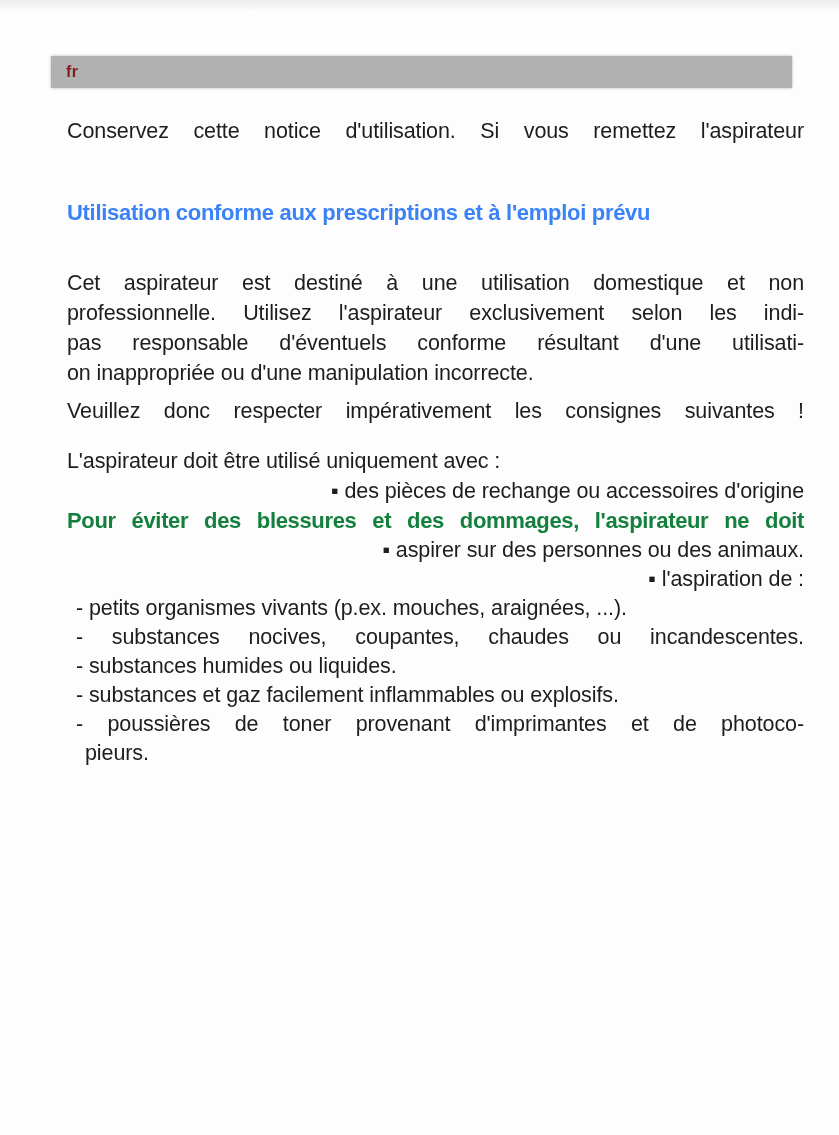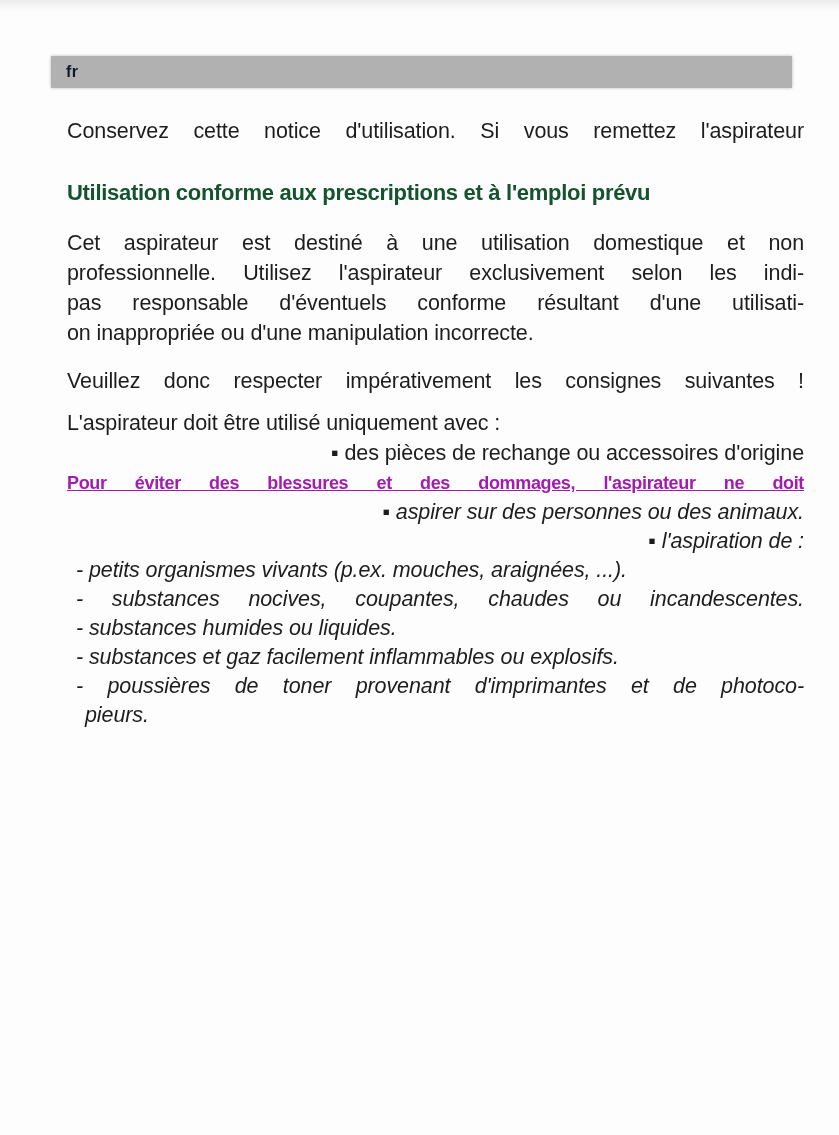--- a/index.html
+++ b/index.html
@@ -20,21 +20,21 @@
     position: absolute;
     left: 51px; top: 56px;
     width: 741px; height: 32px;
     background: #b1b1b1;
     box-shadow: 0 0 3px rgba(0,0,0,0.28);
     display: flex; align-items: center;
   }
   .langbar .label {
     font-weight: 700;
     font-size: 16px;
-    color: #0f172a;
+    color: #7f1d1d;
     padding-left: 15px;
     letter-spacing: 0.3px;
   }
   .content {
     position: absolute;
     left: 67px; top: 0;
     width: 737px;
   }
   .ln {
     font-size: 21.5px;
@@ -45,40 +45,39 @@
   .jf {
     text-align: justify;
     text-align-last: justify;
     white-space: normal;
   }
   .b { margin-left: -9px; text-align: right; }          
   .d { padding-left: 9px; }          
   .c { padding-left: 18px; }         
   .p-intro { margin-top: 116px; }
   .h1 {
-    margin-top: 32px;
+    margin-top: 52px;
     font-weight: 700;
     font-size: 22px;
     line-height: 30px;
     letter-spacing: -0.3px;
-    color: #14532d;
+    color: #3b82f6;
     white-space: nowrap;
   }
-  .p-usage { margin-top: 20px; }
-  .p-note  { margin-top: 18px; }
-  .p-with  { margin-top: 12px; }
+  .p-usage { margin-top: 40px; }
+  .p-note  { margin-top: 8px; }
+  .p-with  { margin-top: 20px; }
   .h2 { margin-top: 0px; }
   .h2 .ln {
     font-weight: 700;
-    font-size: 18px;
+    font-size: 22px;
     letter-spacing: -0.35px;
-    color: #a21caf;
-    text-decoration: underline;
+    color: #15803d;
   }
-  .p-list { margin-top: 0px; font-style: italic; }
+  .p-list { margin-top: 0px; }
   .p-list .ln { line-height: 29px; }
 </style>
 </head>
 <body>
 
 <div class="page">
   <div class="scan-edge-top"></div>
 
   <div class="langbar">
     <span class="label">fr</span>

